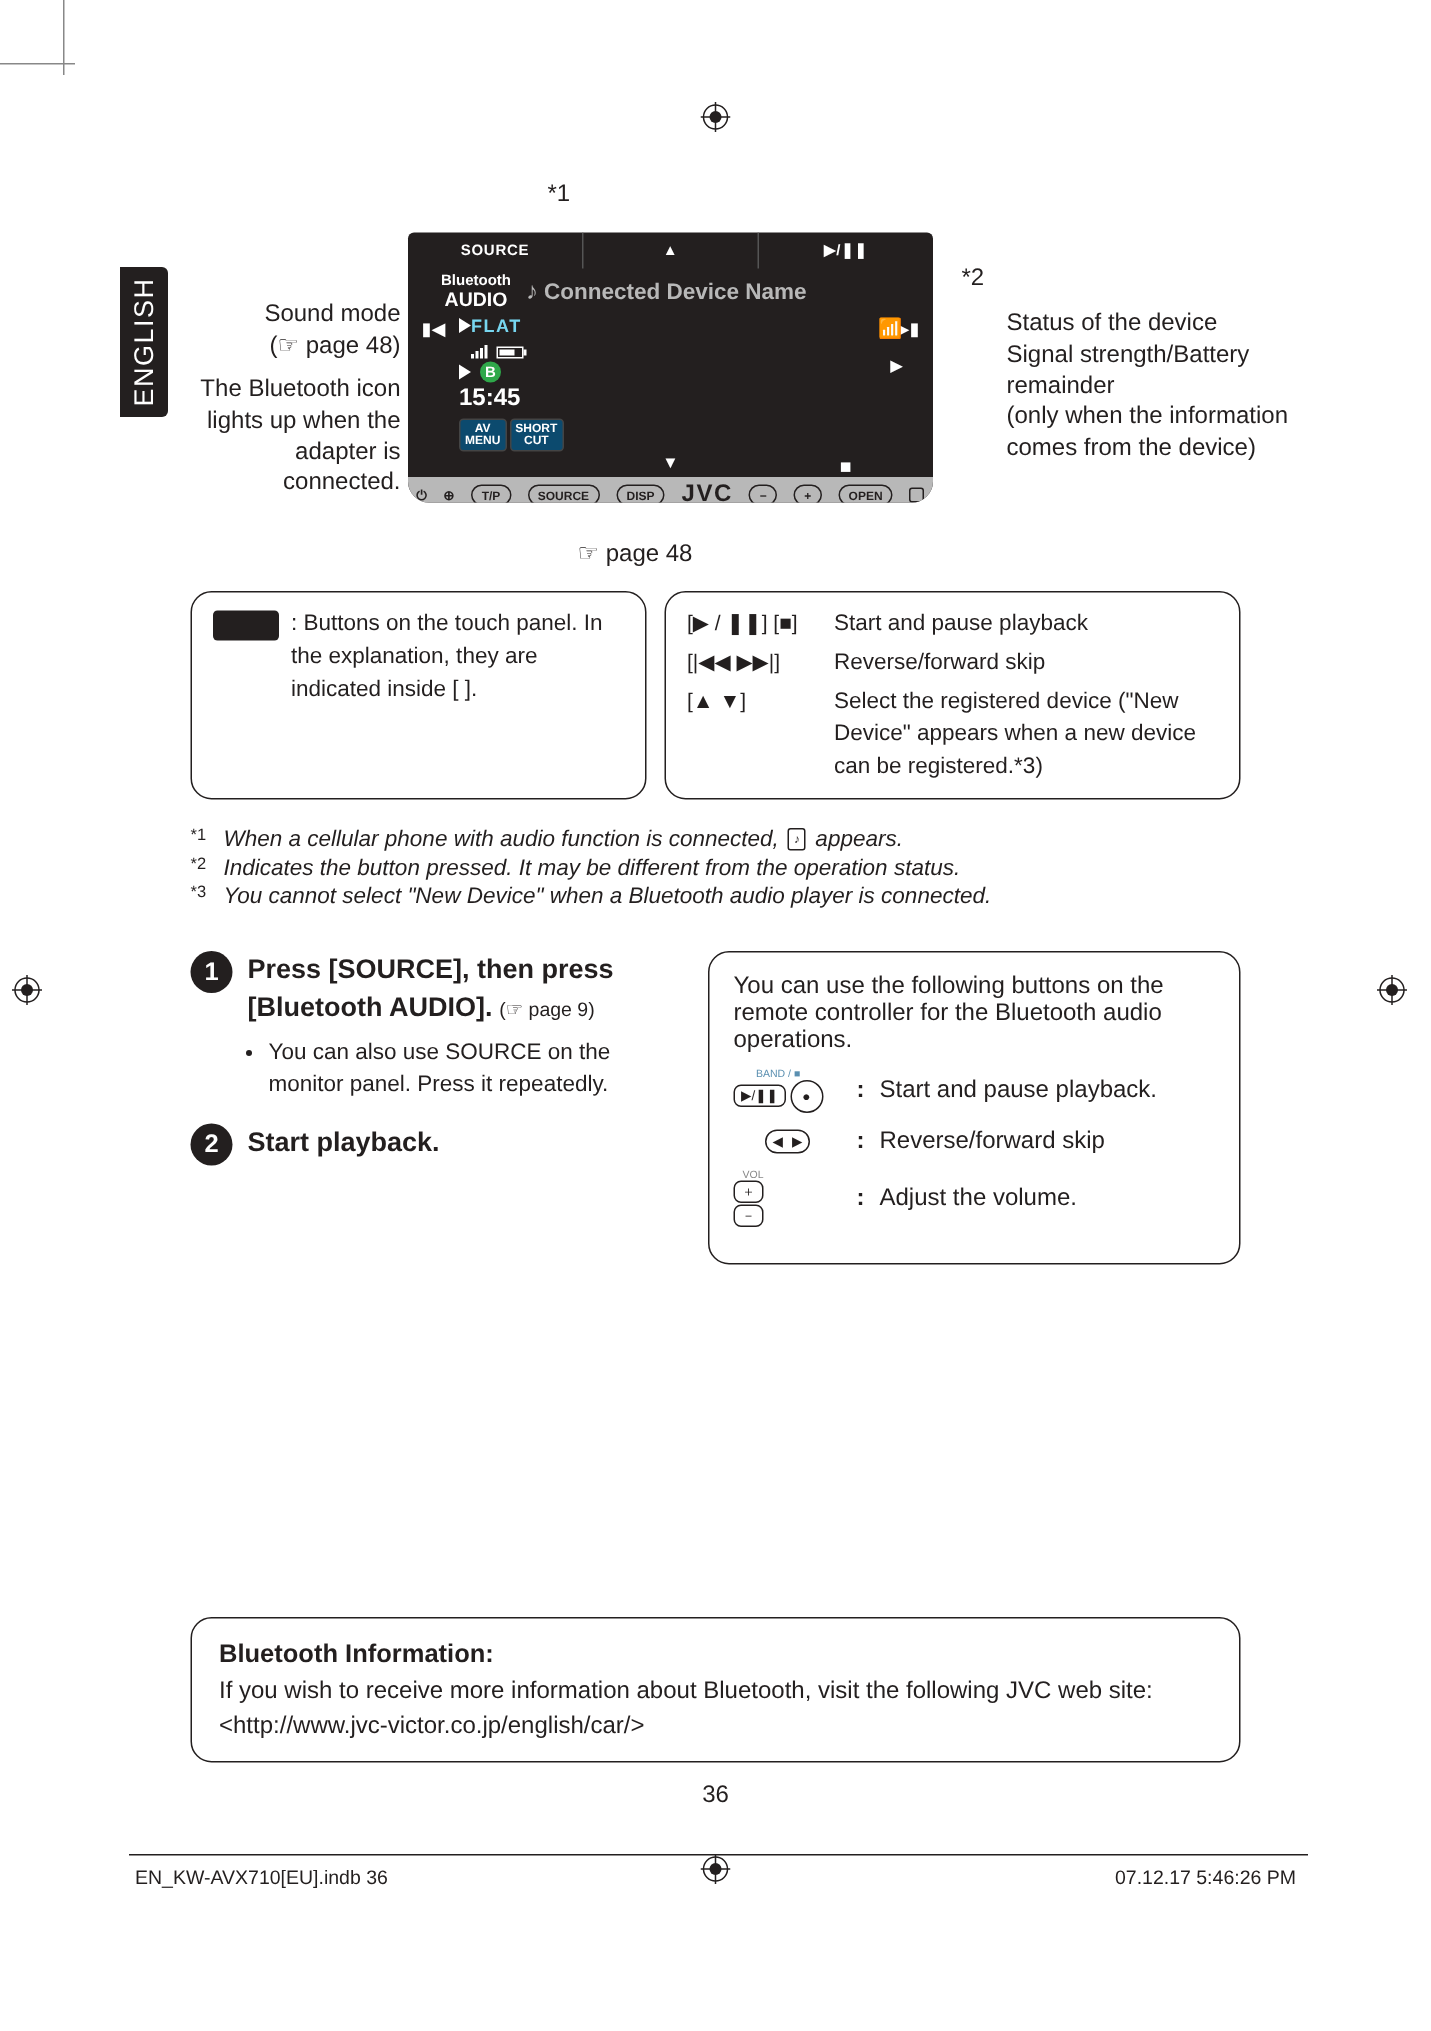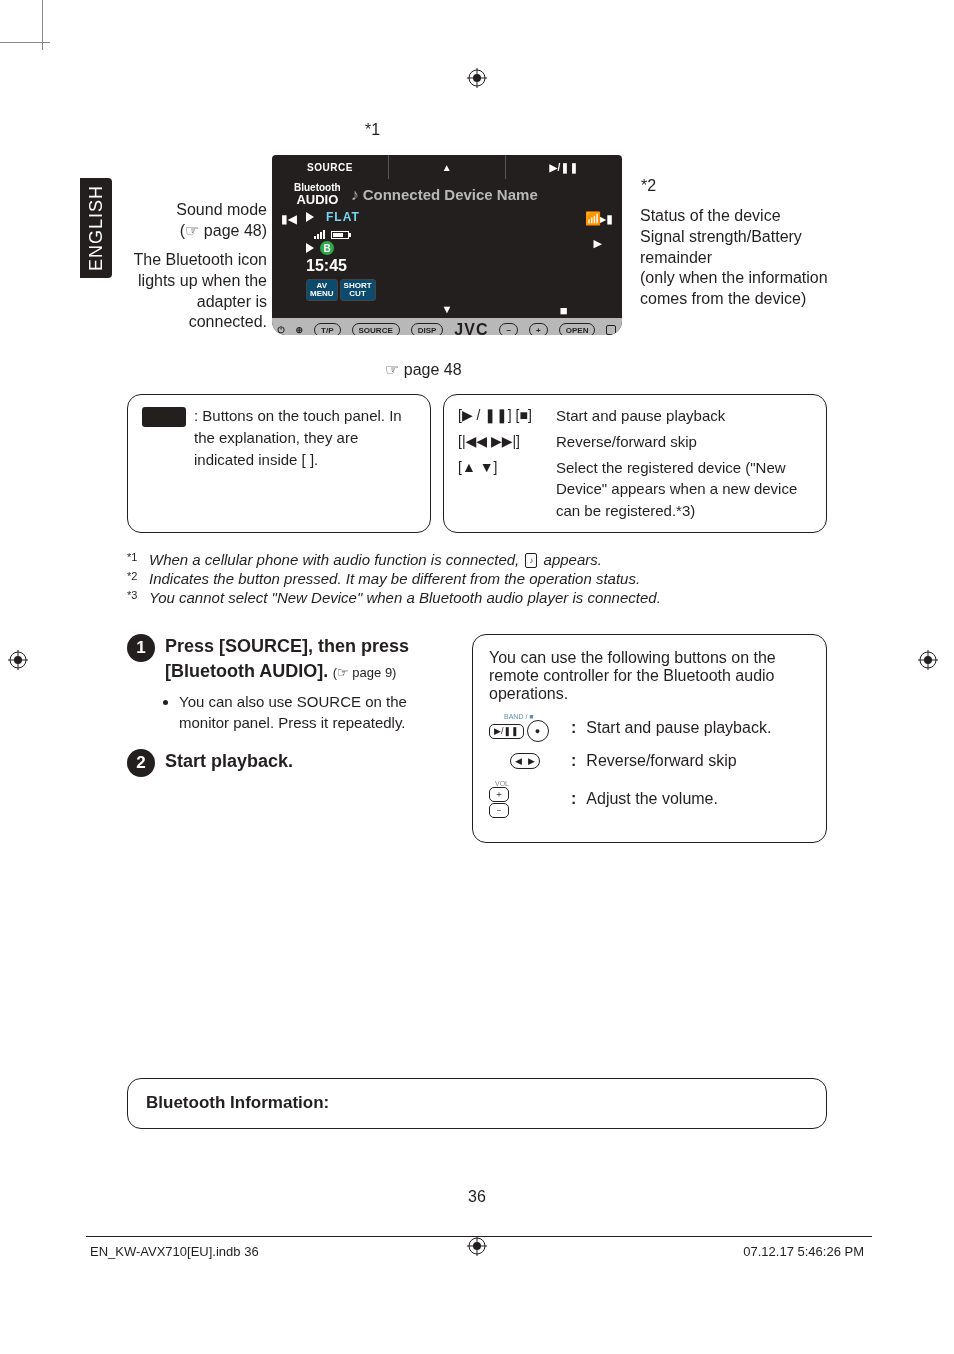--- a/index.html
+++ b/index.html
@@ -97,21 +97,21 @@
   .device-name {
     color: #b8b8b8; font-weight:800; font-size:15px;
   }
   .ds-mid {
     display:flex; padding: 0 6px;
   }
   .ds-side { width: 22px; display:flex; flex-direction:column; align-items:center; justify-content:space-between; color:#fff; font-size:12px; padding:4px 0;}
   .ds-center {
     flex:1; padding: 2px 6px;
   }
-  .flat-row { display:flex; align-items:center; gap:12px;text-align:center; }
+  .flat-row { display:flex; align-items:center; gap:0;text-align:center; }
   .tri-r { width:0;height:0;border-top:5px solid transparent;border-bottom:5px solid transparent;border-left:8px solid #fff; }
   .flat-label { color:#77d6f0; font-size:12px; font-weight:800; letter-spacing:1px; }
   .signal-row { display:flex; align-items:center; gap:6px; margin:6px 0 2px 8px; }
   .sig-bars { display:flex; align-items:flex-end; gap:1px; }
   .sig-bars span { width:2px; background:#fff; }
   .batt { width:18px;height:8px;border:1px solid #fff; position:relative; }
   .batt::after { content:""; position:absolute; right:-3px; top:1px; width:2px; height:4px; background:#fff; }
   .batt .fill { position:absolute; left:1px; top:1px; bottom:1px; width:10px; background:#fff; }
   .bt-row { display:flex; align-items:center; gap:6px; margin:2px 0 2px 0; }
   .bt-ball { width:14px;height:14px;border-radius:50%; background:#2fa84a; display:flex;align-items:center;justify-content:center; color:#fff; font-size:10px; font-weight:700;}
@@ -127,21 +127,21 @@
   .signal-icon-top { position:absolute; right:20px; top:56px; color:#fff; font-size:13px; }
   .play-icon-right { position:absolute; right:20px; top:82px; color:#fff; font-size:11px; }
 
   
   .annot { position:absolute; font-size:16px; line-height:1.3; }
   .annot .cite { font-size:16px; }
   .annot.sm-left { left: 0px; top: 80px; width: 140px; text-align:right; }
   .annot.bt-left { left: 0px; top: 130px; width: 140px; text-align:right; }
   .annot.star1a { left: 238px; top: 0px; }
   .annot.star2a { left: 514px; top: 56px; }
-  .annot.stat-right { left: 513px; top: 86px; width: 200px; }
+  .annot.stat-right { left: 544px; top: 86px; width: 200px; }
   .annot.page48 { left: 258px; top: 240px; }
 
   
   .boxes-row {
     display:flex; gap:12px; margin-top: 14px;
   }
   .rbox {
     border:1px solid #231f1f;
     border-radius: 14px;
     padding: 10px 14px;
@@ -456,20 +456,21 @@
           <span class="remote-colon">:</span>
           <span class="remote-desc">Adjust the volume.</span>
         </div>
       </div>
     </div>
 
   </div>
 
   <div class="bt-info-box">
     <span class="hd">Bluetooth Information:</span><br>
+    <span>If you wish to receive more information about Bluetooth, visit the following JVC web site: &lt;http://www.jvc-victor.co.jp/english/car/&gt;</span>
   </div>
 
   <div class="page-num">36</div>
 
   <div class="footer-line"></div>
   <div class="footer-text footer-left">EN_KW-AVX710[EU].indb   36</div>
   <div class="footer-text footer-right">07.12.17   5:46:26 PM</div>
 </div>
 
 </body></html>

